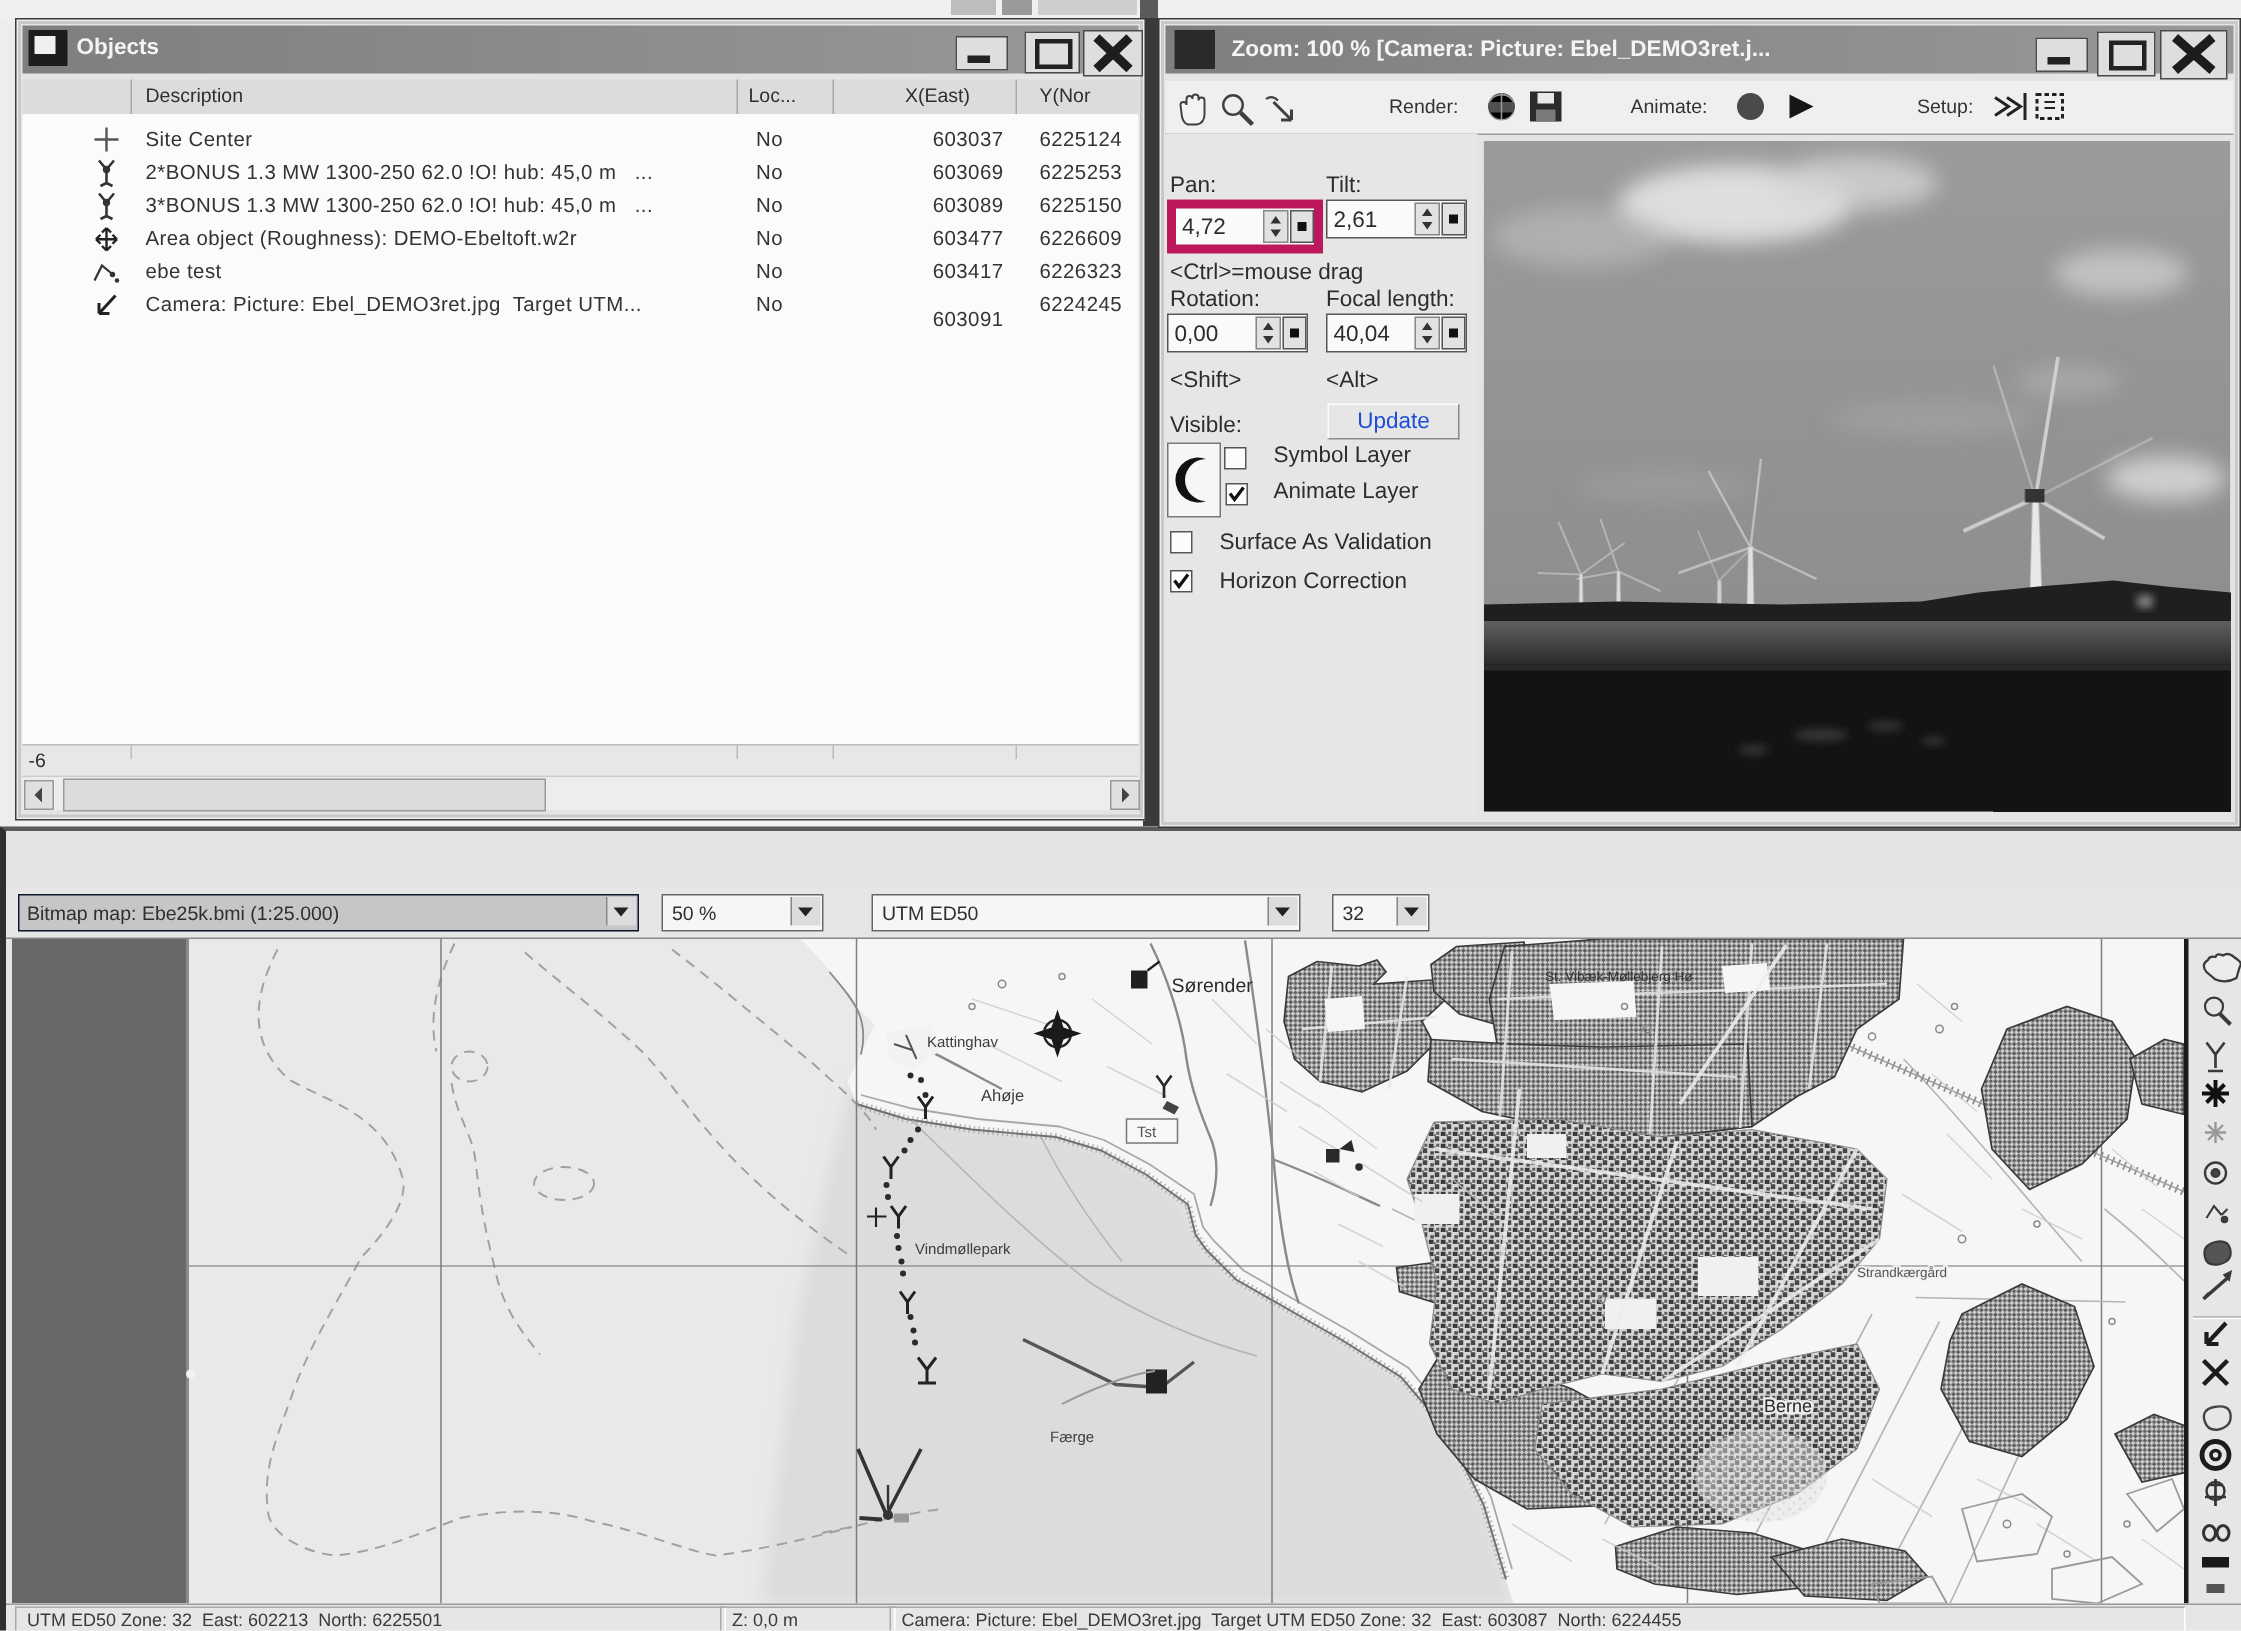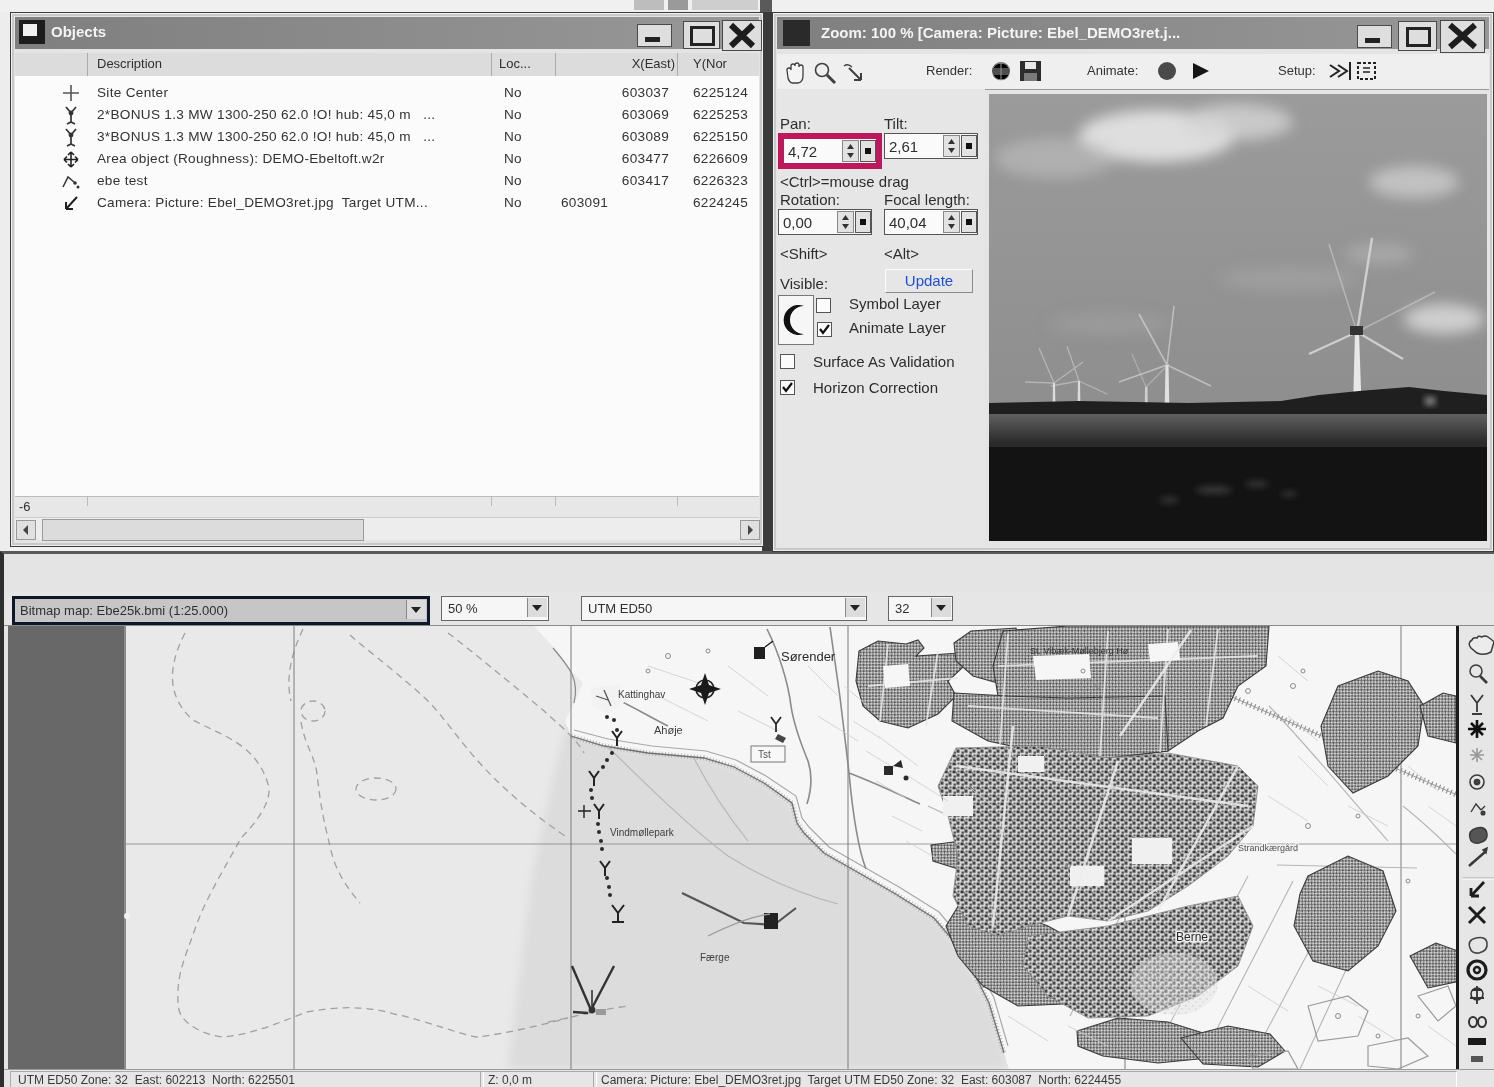--- a/index.html
+++ b/index.html
@@ -21,21 +21,21 @@
   <div class="abs" style="left:760px;top:0;width:12px;height:12px;background:#5a5a5a"></div>
 </div>
 <div class="abs" style="left:762px;top:12px;width:10px;height:539px;background:#3a3a3a"></div>
 <div class="abs" style="left:0;top:12px;width:10px;height:539px;background:#ededed"></div>
 <div class="abs" style="left:1492px;top:12px;width:2px;height:539px;background:#777"></div>
 
 <div class="abs" id="winmap" style="left:0;top:551px;width:1494px;height:536px;background:#e4e4e4;border-top:3px solid #5a5a5a;border-left:4px solid #2e2e2e">
 
 
   <div class="abs" style="left:0;top:38px;width:1490px;height:33px;background:#e6e6e6;border-bottom:1px solid #8a8a8a">
-    <div class="abs small" style="left:8px;top:4px;width:407px;height:23px;background:#c6c6c6;border:3px solid #0f172a;line-height:23px;padding-left:5px">Bitmap map: Ebe25k.bmi (1:25.000)
+    <div class="abs small" style="left:8px;top:4px;width:407px;height:23px;background:#c6c6c6;border:1px solid #0f172a;line-height:23px;padding-left:5px">Bitmap map: Ebe25k.bmi (1:25.000)
       <div class="abs" style="right:1px;top:1px;width:19px;height:19px;background:#dcdcdc;border-left:1px solid #888">
           <svg width="19" height="19">
             <path d="M4 7 L14 7 L9 13 Z" fill="#222"></path>
           </svg>
         </div>
     </div>
     <div class="abs small" style="left:437px;top:4px;width:100px;height:23px;background:#f6f6f6;border:1px solid #666;line-height:23px;padding-left:6px">50 %
       <div class="abs" style="right:1px;top:1px;width:19px;height:19px;background:#dcdcdc;border-left:1px solid #888">
           <svg width="19" height="19">
             <path d="M4 7 L14 7 L9 13 Z" fill="#222"></path>
@@ -341,21 +341,21 @@
     <div class="tbtn" style="left:707px;top:3px;width:38px;height:29px">
       <svg width="38" height="29">
           <path d="M8 4 L30 25 M30 4 L8 25" stroke="#1d1d1d" stroke-width="6"></path>
         </svg>
     </div>
   </div>
 
   <div class="abs small" style="left:4px;top:40px;width:744px;height:23px;background:#dcdcdc;border-bottom:1px solid #999">
     <div class="abs" style="left:82px;top:3px">Description</div>
     <div class="abs" style="left:484px;top:3px">Loc...</div>
-    <div class="abs" style="left:560px;top:3px;width:100px;text-align:right">X(East)</div>
+    <div class="abs" style="left:560px;top:3px;width:100px;text-align:center">X(East)</div>
     <div class="abs" style="left:678px;top:3px">Y(Nor</div>
     <div class="abs" style="left:72px;top:0;width:1px;height:23px;background:#aaa"></div>
     <div class="abs" style="left:476px;top:0;width:1px;height:23px;background:#aaa"></div>
     <div class="abs" style="left:540px;top:0;width:1px;height:23px;background:#aaa"></div>
     <div class="abs" style="left:662px;top:0;width:1px;height:23px;background:#aaa"></div>
   </div>
 
   <div class="abs" id="objlist" style="left:4px;top:63px;width:744px;height:420px;background:#fbfbfb;overflow:hidden;font-size:13.6px;color:#333;letter-spacing:0.3px">
     <div class="abs" style="left:45px;top:7px">
         <svg width="22" height="20">
@@ -417,21 +417,21 @@
     <div class="abs" style="left:546px;top:97px;width:108px;text-align:right">603417</div>
     <div class="abs" style="left:678px;top:97px">6226323</div>
 
     <div class="abs" style="left:45px;top:117px">
         <svg width="22" height="21">
           <path d="M17 4 L6 16 M6 16 L6 9 M6 16 L13 16" stroke="#222" stroke-width="2" fill="none"></path>
         </svg>
       </div>
     <div class="abs" style="left:82px;top:119px">Camera: Picture: Ebel_DEMO3ret.jpg&nbsp; Target UTM...</div>
     <div class="abs" style="left:489px;top:119px">No</div>
-    <div class="abs" style="left:546px;top:119px;width:108px;text-align:left">603091</div>
+    <div class="abs" style="left:546px;top:129px;width:108px;text-align:right">603091</div>
     <div class="abs" style="left:678px;top:119px">6224245</div>
   </div>
 
   <div class="abs small" style="left:4px;top:483px;width:744px;height:20px;background:#e7e7e7;border-top:1px solid #bbb">
     <div class="abs" style="left:4px;top:2px">-6</div>
     <div class="abs" style="left:72px;top:0;width:1px;height:9px;background:#bbb"></div>
     <div class="abs" style="left:476px;top:0;width:1px;height:9px;background:#bbb"></div>
     <div class="abs" style="left:540px;top:0;width:1px;height:9px;background:#bbb"></div>
     <div class="abs" style="left:662px;top:0;width:1px;height:9px;background:#bbb"></div>
   </div>

